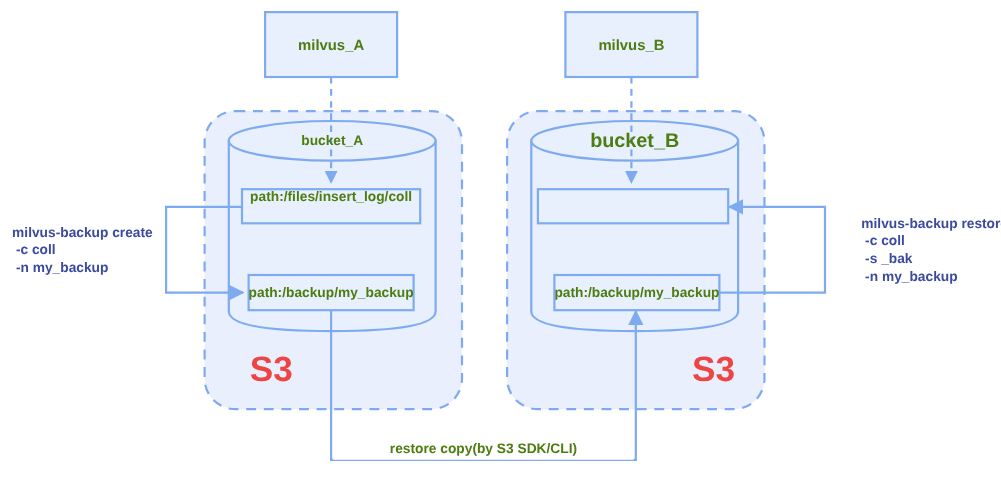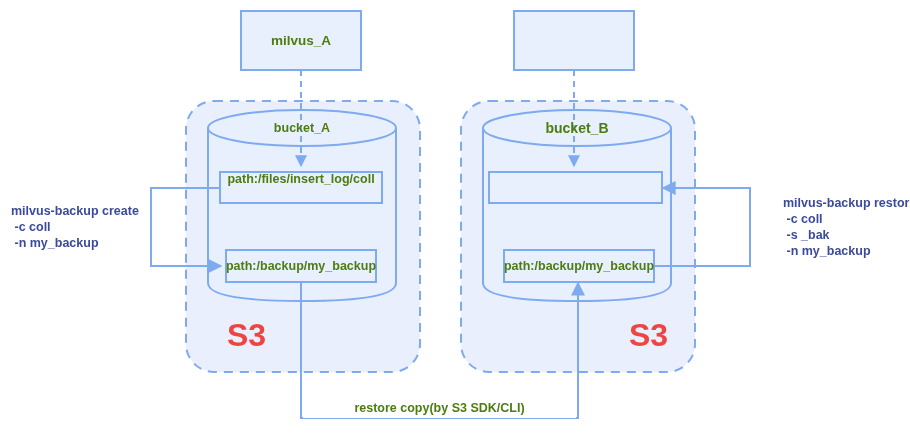--- a/index.html
+++ b/index.html
@@ -64,24 +64,25 @@
 
     <path d="M 654 266 L 750 266 L 750 188 L 663 188" fill="none" stroke="#7eaaf0" stroke-width="2" marker-end="url(#arrow)"></path>
 
     <path d="M 301 282 L 301 418 L 578 418 L 578 283" fill="none" stroke="#7eaaf0" stroke-width="2" marker-end="url(#arrow)"></path>
 
     <rect x="303" y="397" width="273" height="21" fill="#ffffff" stroke="none"></rect>
   </svg>
 
   <div class="boxlabel" style="left:241px;top:11px;width:120px;height:59px;font-size:13.5px;">milvus_A</div>
 
+  <div class="boxlabel" style="left:514px;top:11px;width:120px;height:59px;font-size:13.5px;">milvus_B</div>
 
   <div class="boxlabel" style="left:208px;top:118px;width:188px;height:20px;font-size:12.5px;">bucket_A</div>
 
-  <div class="boxlabel" style="left:483px;top:118px;width:188px;height:20px;font-size:14px;">bucket_B</div>
+  <div class="boxlabel" style="left:483px;top:118px;width:188px;height:20px;font-size:18px;">bucket_B</div>
 
   <div class="boxlabel" style="left:220px;top:172px;width:162px;height:14px;font-size:12.5px;">path:/files/insert_log/coll</div>
 
   <div class="boxlabel" style="left:226px;top:250px;width:150px;height:32px;font-size:12.5px;">path:/backup/my_backup</div>
 
 
   <div class="boxlabel" style="left:504px;top:250px;width:150px;height:32px;font-size:12.5px;">path:/backup/my_backup</div>
 
   <div class="s3txt" style="left:227px;top:317px;">S3</div>
 

